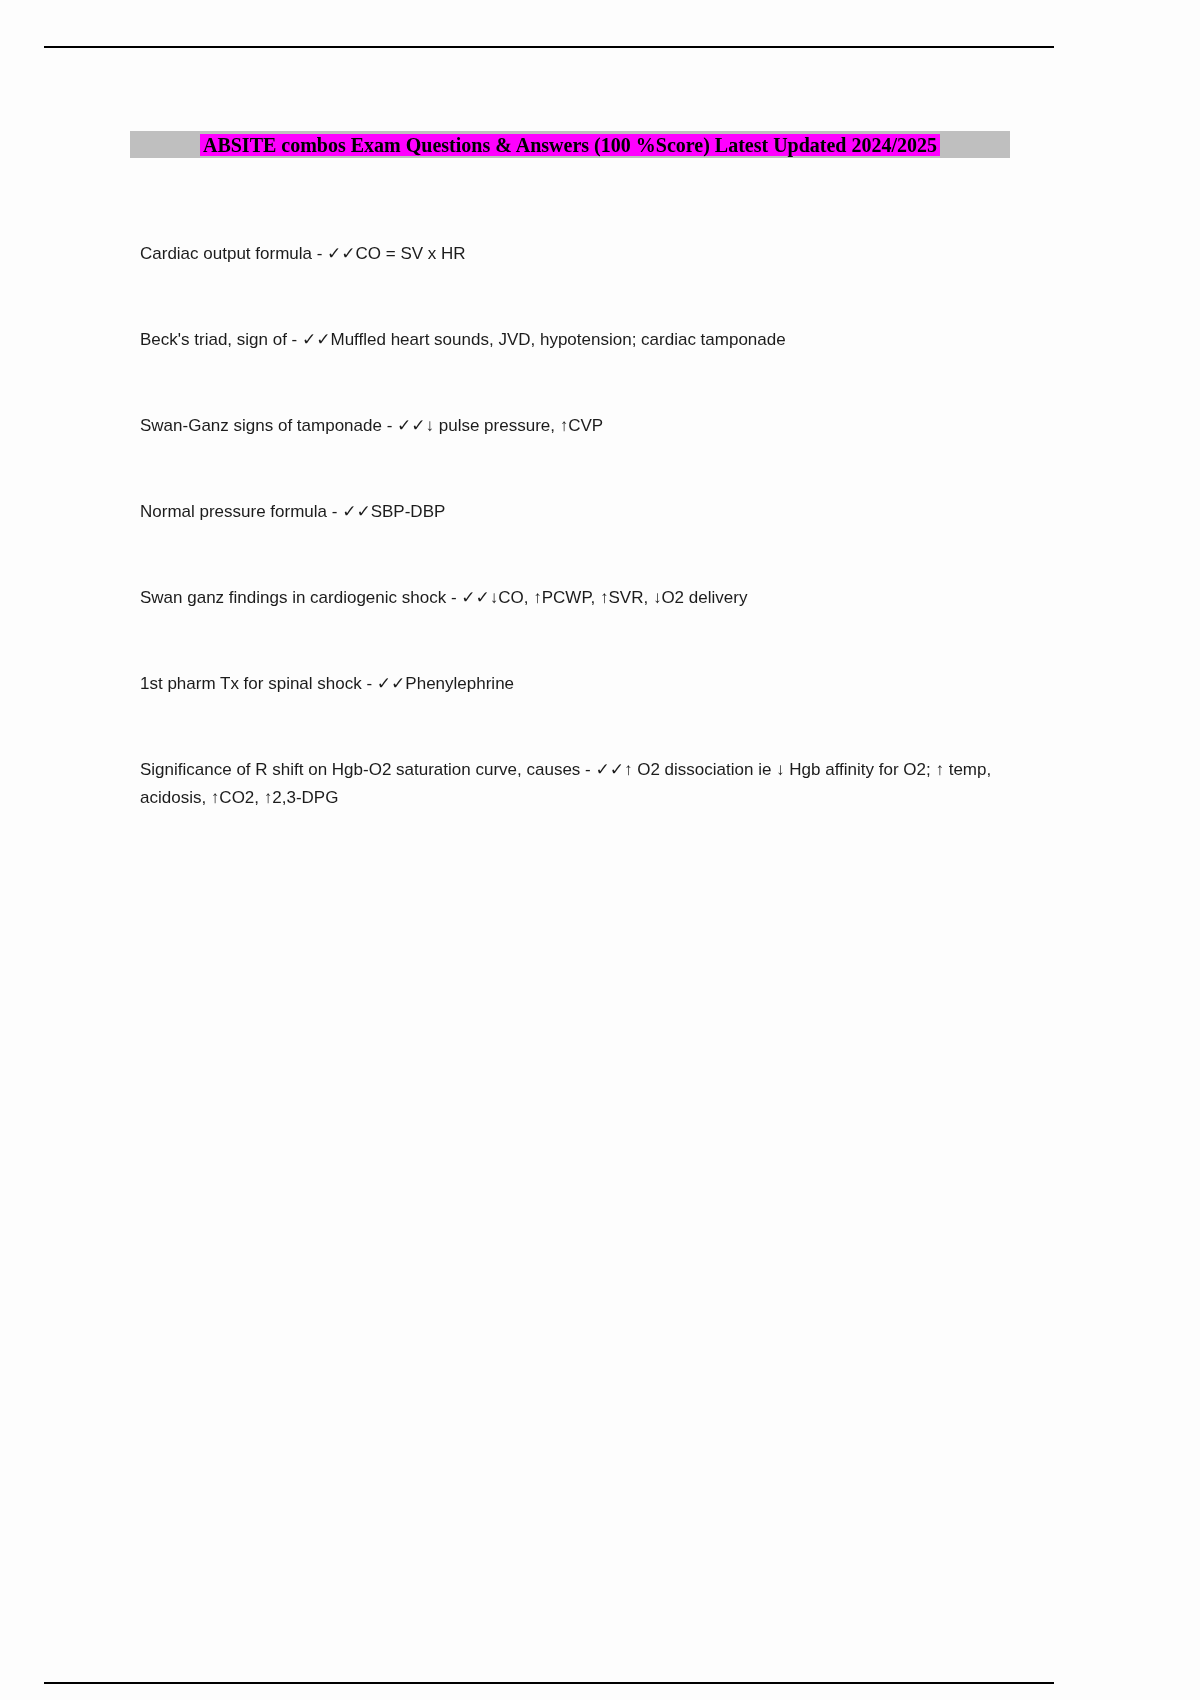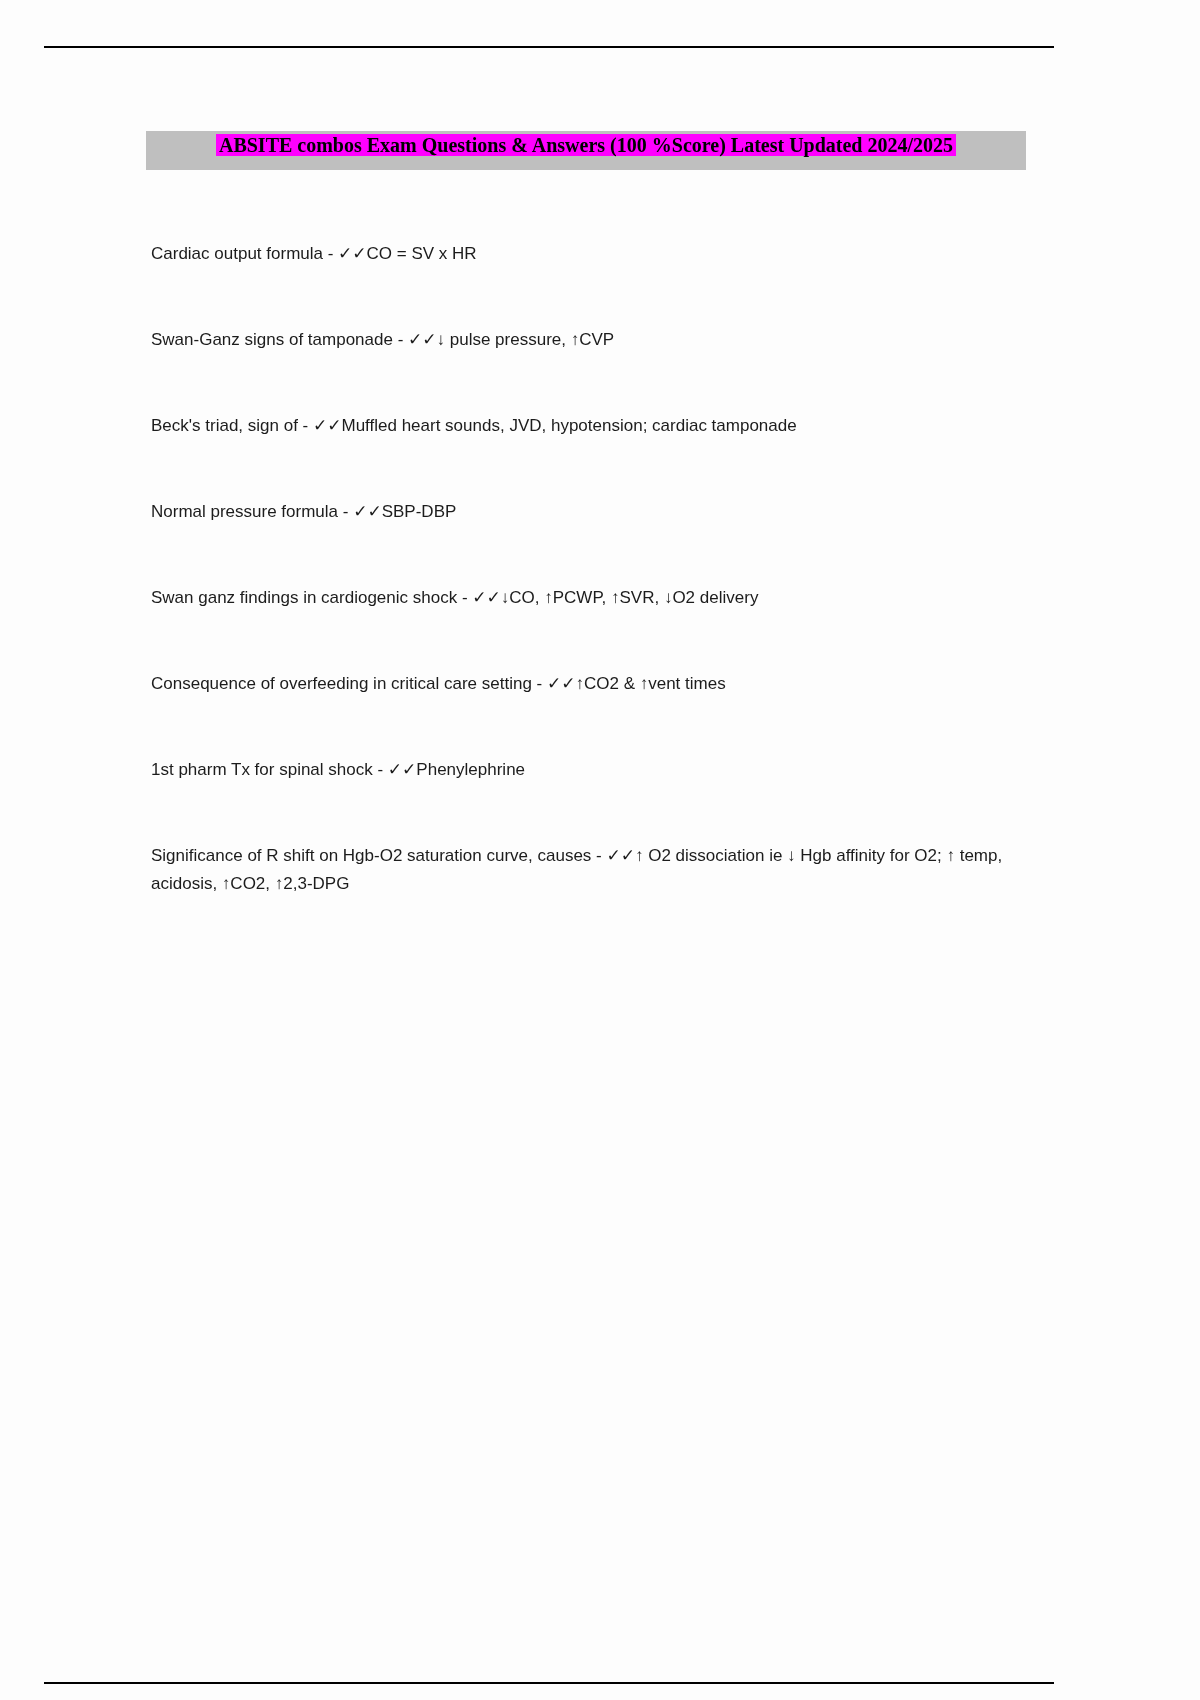--- a/index.html
+++ b/index.html
@@ -29,32 +29,31 @@
     position: absolute;
     top: 131px;
     left: 130px;
     width: 880px;
     background: #bfbfbf;
     text-align: center;
     font-family: "Liberation Serif", serif;
     font-weight: bold;
     font-size: 20px;
     line-height: 26px;
-    padding: 1px 0 12px 0;
-    margin-left: 16px;
+    padding: 1px 0 0 0;
   }
   .hl {
     background: #ff00ff;
     padding: 0 3px;
     color: #000000;
   }
   .qa-list {
     position: absolute;
     top: 240px;
-    left: 151px;
+    left: 140px;
     width: 900px;
   }
   .qa-item {
     margin: 0 0 58px 0;
     font-size: 17px;
     line-height: 28px;
     color: #1c1c1c;
   }
 </style>
 </head>
@@ -65,31 +64,30 @@
   <div class="rule top"></div>
 
   <div class="title-bar">
     <span class="hl">ABSITE combos Exam Questions &amp; Answers (100 %Score) Latest Updated 2024/2025</span><br>
   </div>
 
   <div class="qa-list">
 
       <p class="qa-item"><span>Cardiac output formula</span><span> - ✓✓</span><span>CO = SV x HR</span></p>
 
+      <p class="qa-item"><span>Beck's triad, sign of</span><span> - ✓✓</span><span>Muffled heart sounds, JVD, hypotension; cardiac tamponade</span></p>
+
       <p class="qa-item"><span>Swan-Ganz signs of tamponade</span><span> - ✓✓</span><span>↓ pulse pressure, ↑CVP</span></p>
-
-      <p class="qa-item"><span>Beck's triad, sign of</span><span> - ✓✓</span><span>Muffled heart sounds, JVD, hypotension; cardiac tamponade</span></p>
 
       <p class="qa-item"><span>Normal pressure formula</span><span> - ✓✓</span><span>SBP-DBP</span></p>
 
 
       <p class="qa-item"><span>Swan ganz findings in cardiogenic shock</span><span> - ✓✓</span><span>↓CO, ↑PCWP, ↑SVR, ↓O2 delivery</span></p>
 
 
-      <p class="qa-item"><span>Consequence of overfeeding in critical care setting</span><span> - ✓✓</span><span>↑CO2 &amp; ↑vent times</span></p>
 
 
       <p class="qa-item"><span>1st pharm Tx for spinal shock</span><span> - ✓✓</span><span>Phenylephrine</span></p>
 
 
       <p class="qa-item"><span>Significance of R shift on Hgb-O2 saturation curve, causes</span><span> - ✓✓</span><span>↑ O2 dissociation ie ↓ Hgb affinity for O2; ↑ temp, acidosis, ↑CO2, ↑2,3-DPG</span></p>
     </div>
 
   <div class="rule bottom"></div>
 

